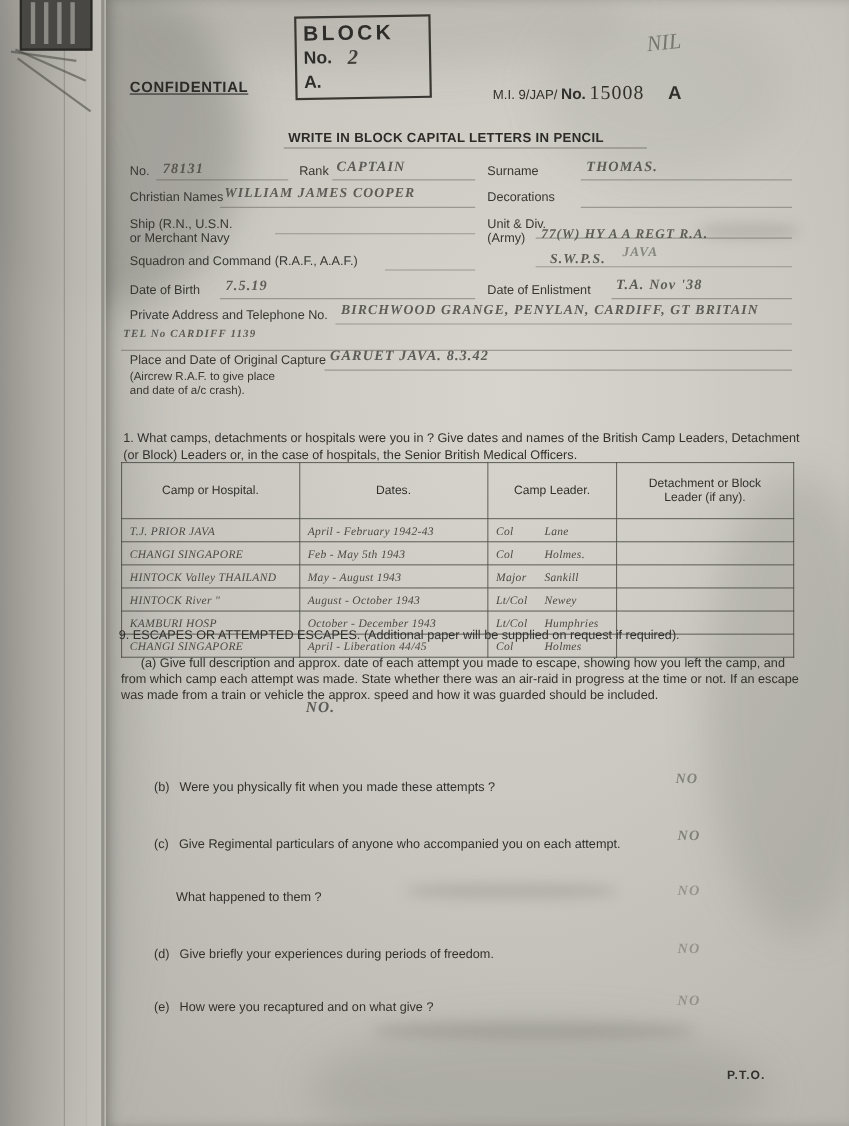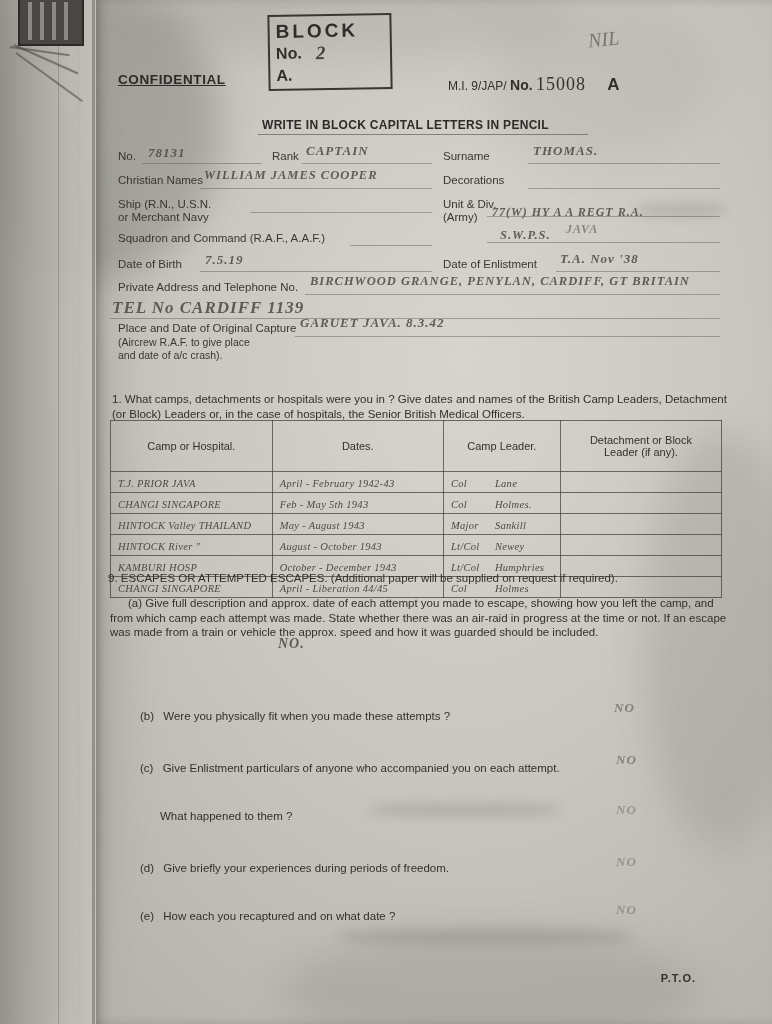--- a/index.html
+++ b/index.html
@@ -170,21 +170,21 @@
   <div class="ink" style="left:205px;top:252px;font-size:13px;">7.5.19</div>
   <div class="rule" style="left:200px;top:271px;width:232px;"></div>
 
   <div class="lbl" style="left:443px;top:258px;">Date of Enlistment</div>
   <div class="ink" style="left:560px;top:251px;font-size:13px;">T.A. Nov '38</div>
   <div class="rule" style="left:556px;top:271px;width:164px;"></div>
 
   <div class="lbl" style="left:118px;top:281px;">Private Address and Telephone No.</div>
   <div class="ink" style="left:310px;top:274px;font-size:12.5px;">BIRCHWOOD GRANGE, PENYLAN, CARDIFF, GT BRITAIN</div>
   <div class="rule" style="left:305px;top:294px;width:415px;"></div>
-  <div class="ink" style="left:112px;top:298px;font-size:17px;">TEL No CARDIFF 1139</div>
+  <div class="ink" style="left:112px;top:298px;font-size:10px;">TEL No CARDIFF 1139</div>
   <div class="rule" style="left:110px;top:318px;width:610px;"></div>
 
   <div class="lbl" style="left:118px;top:322px;">Place and Date of Original Capture</div>
   <div class="ink" style="left:300px;top:315px;font-size:13px;text-align:right;">GARUET JAVA. 8.3.42</div>
   <div class="rule" style="left:295px;top:336px;width:425px;"></div>
   <div class="lbl sm" style="left:118px;top:336px;">(Aircrew R.A.F. to give place</div>
   <div class="lbl sm" style="left:118px;top:349px;">and date of a/c crash).</div>
 
   <div class="q" style="left:112px;top:392px;width:616px;line-height:15px;">1.   What camps, detachments or hospitals were you in ?  Give dates and names of the British Camp Leaders,  Detachment (or Block) Leaders or, in the case of hospitals, the Senior British Medical Officers.</div>
 
@@ -246,38 +246,38 @@
   <div class="ink" style="left:278px;top:636px;font-size:14px;">NO.</div>
 
   <div class="q" style="left:140px;top:710px;">
     <span>(b)</span>
     <span style="margin-left:6px">Were you physically fit when you made these attempts ?</span>
   </div>
   <div class="ink faint" style="left:614px;top:700px;font-size:13px;">NO</div>
 
   <div class="q" style="left:140px;top:762px;">
     <span>(c)</span>
-    <span style="margin-left:6px">Give Enlistment particulars of anyone who accompanied you on each attempt.</span>
+    <span style="margin-left:6px">Give Regimental particulars of anyone who accompanied you on each attempt.</span>
   </div>
   <div class="ink faint" style="left:616px;top:752px;font-size:13px;">NO</div>
 
   <div class="q" style="left:160px;top:810px;">
     <span>What happened to them ?</span>
   </div>
   <div class="ink vfaint" style="left:616px;top:802px;font-size:13px;">NO</div>
   <div class="smudge" style="left:370px;top:804px;width:190px;height:12px;"></div>
 
   <div class="q" style="left:140px;top:862px;">
     <span>(d)</span>
     <span style="margin-left:6px">Give briefly your experiences during periods of freedom.</span>
   </div>
   <div class="ink vfaint" style="left:616px;top:854px;font-size:13px;">NO</div>
 
   <div class="q" style="left:140px;top:910px;">
     <span>(e)</span>
-    <span style="margin-left:6px">How each you recaptured and on what date ?</span>
+    <span style="margin-left:6px">How were you recaptured and on what give ?</span>
   </div>
   <div class="ink vfaint" style="left:616px;top:902px;font-size:13px;">NO</div>
 
   <div class="smudge" style="left:340px;top:930px;width:290px;height:14px;"></div>
 
   <div class="pto">P.T.O.</div>
 </div>
 
 </body></html>

